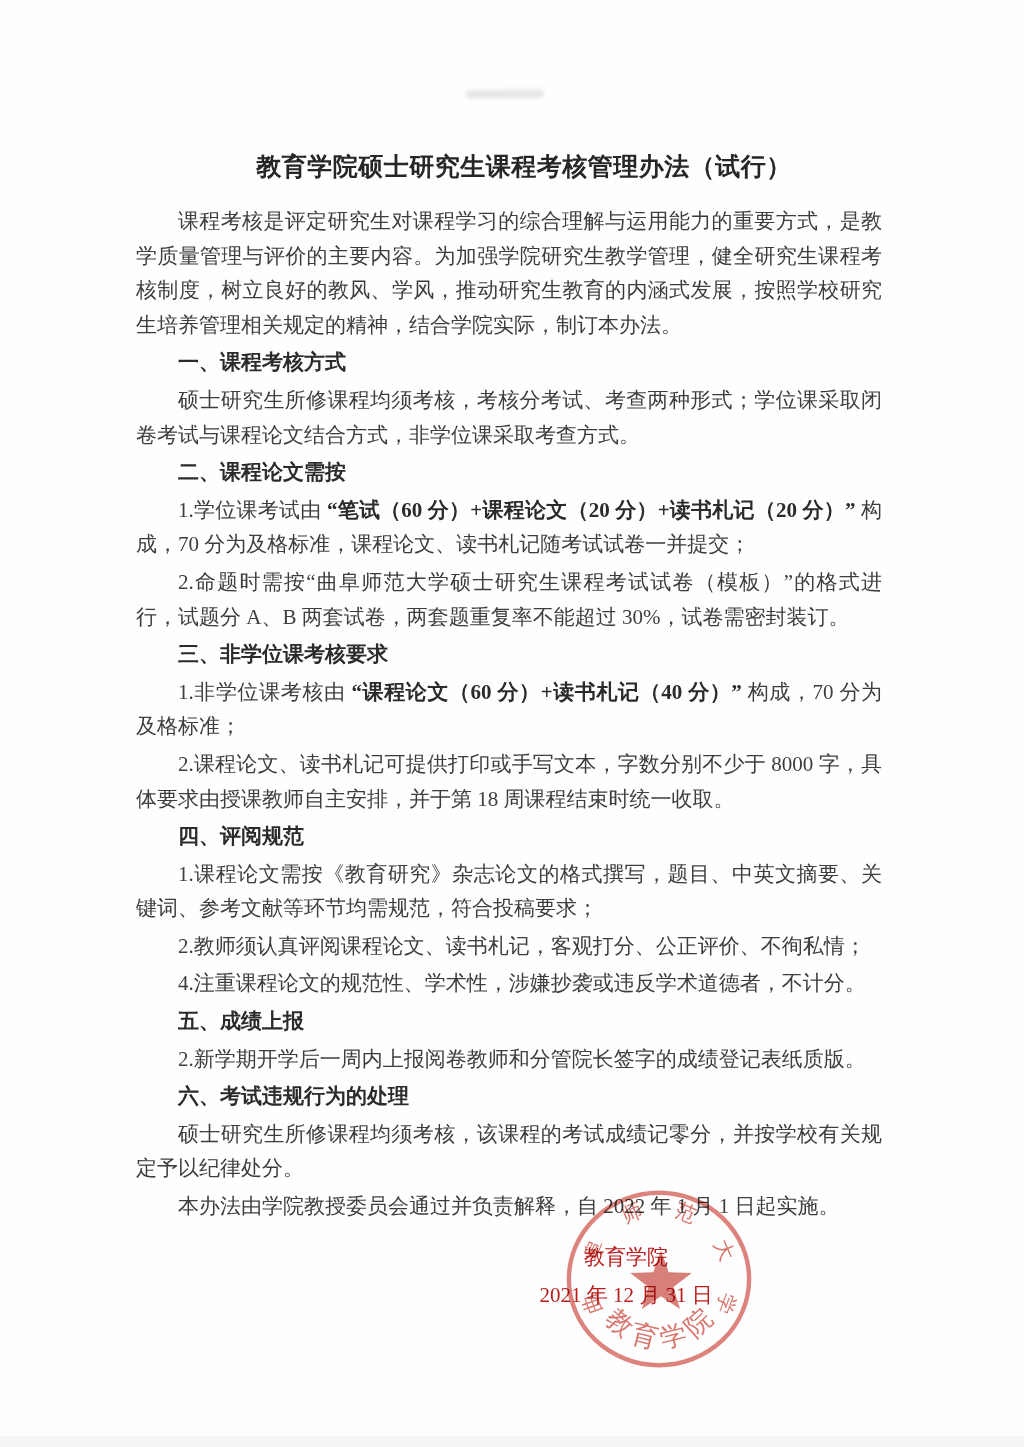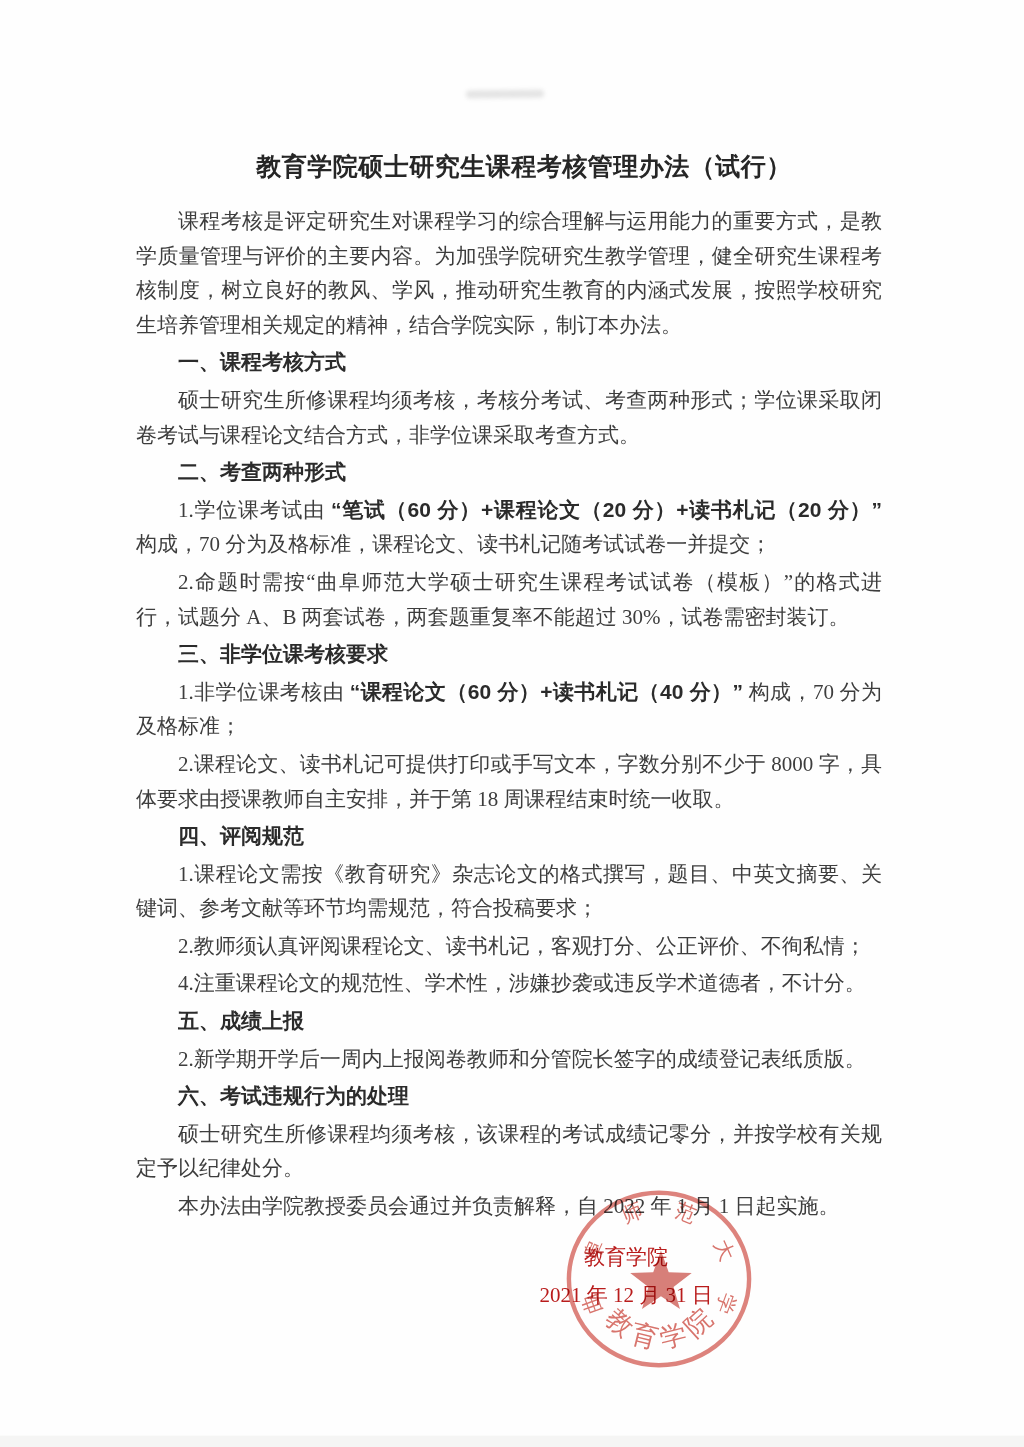--- a/index.html
+++ b/index.html
@@ -33,21 +33,21 @@
     font-size:21px;line-height:34.6px;
     text-align:justify;
     color:#3d3d3d;
   }
   .content p{margin:3px;text-indent:2em;}
   .content p.heading{
     font-family:"Liberation Sans","DejaVu Sans",sans-serif;
     font-weight:700;color:#2b2b2b;text-align:left;
   }
   .content b{
-    font-family:Liberation Sans, sans-serif;
+    font-family:Liberation Serif, serif;
     font-weight:700;color:#2b2b2b;
   }
   .signature{
     position:absolute;left:426px;top:1238px;width:400px;
     text-align:center;font-size:21px;line-height:38px;color:#b91c1c;
   }
   .stamp{
     position:absolute;left:560px;top:1184px;width:198px;height:190px;
     mix-blend-mode:multiply;opacity:.88;filter:blur(.4px);
   }
@@ -67,21 +67,21 @@
   <div class="smudge"></div>
 
   <h1 class="doc-title">教育学院硕士研究生课程考核管理办法（试行）</h1>
 
   <div class="content">
     <p>课程考核是评定研究生对课程学习的综合理解与运用能力的重要方式，是教学质量管理与评价的主要内容。为加强学院研究生教学管理，健全研究生课程考核制度，树立良好的教风、学风，推动研究生教育的内涵式发展，按照学校研究生培养管理相关规定的精神，结合学院实际，制订本办法。</p>
 
     <p class="heading">一、课程考核方式</p>
     <p>硕士研究生所修课程均须考核，考核分考试、考查两种形式；学位课采取闭卷考试与课程论文结合方式，非学位课采取考查方式。</p>
 
-    <p class="heading">二、考查两种形式</p>
+    <p class="heading">二、课程论文需按</p>
     <p><span>1.学位课考试由 </span><b>“笔试（60 分）+课程论文（20 分）+读书札记（20 分）”</b><span> 构成，70 分为及格标准，课程论文、读书札记随考试试卷一并提交；</span></p>
     <p>2.命题时需按“曲阜师范大学硕士研究生课程考试试卷（模板）”的格式进行，试题分 A、B 两套试卷，两套题重复率不能超过 30%，试卷需密封装订。</p>
 
     <p class="heading">三、非学位课考核要求</p>
     <p><span>1.非学位课考核由 </span><b>“课程论文（60 分）+读书札记（40 分）”</b><span> 构成，70 分为及格标准；</span></p>
     <p>2.课程论文、读书札记可提供打印或手写文本，字数分别不少于 8000 字，具体要求由授课教师自主安排，并于第 18 周课程结束时统一收取。</p>
 
     <p class="heading">四、评阅规范</p>
     <p>1.课程论文需按《教育研究》杂志论文的格式撰写，题目、中英文摘要、关键词、参考文献等环节均需规范，符合投稿要求；</p>
     <p>2.教师须认真评阅课程论文、读书札记，客观打分、公正评价、不徇私情；</p>

